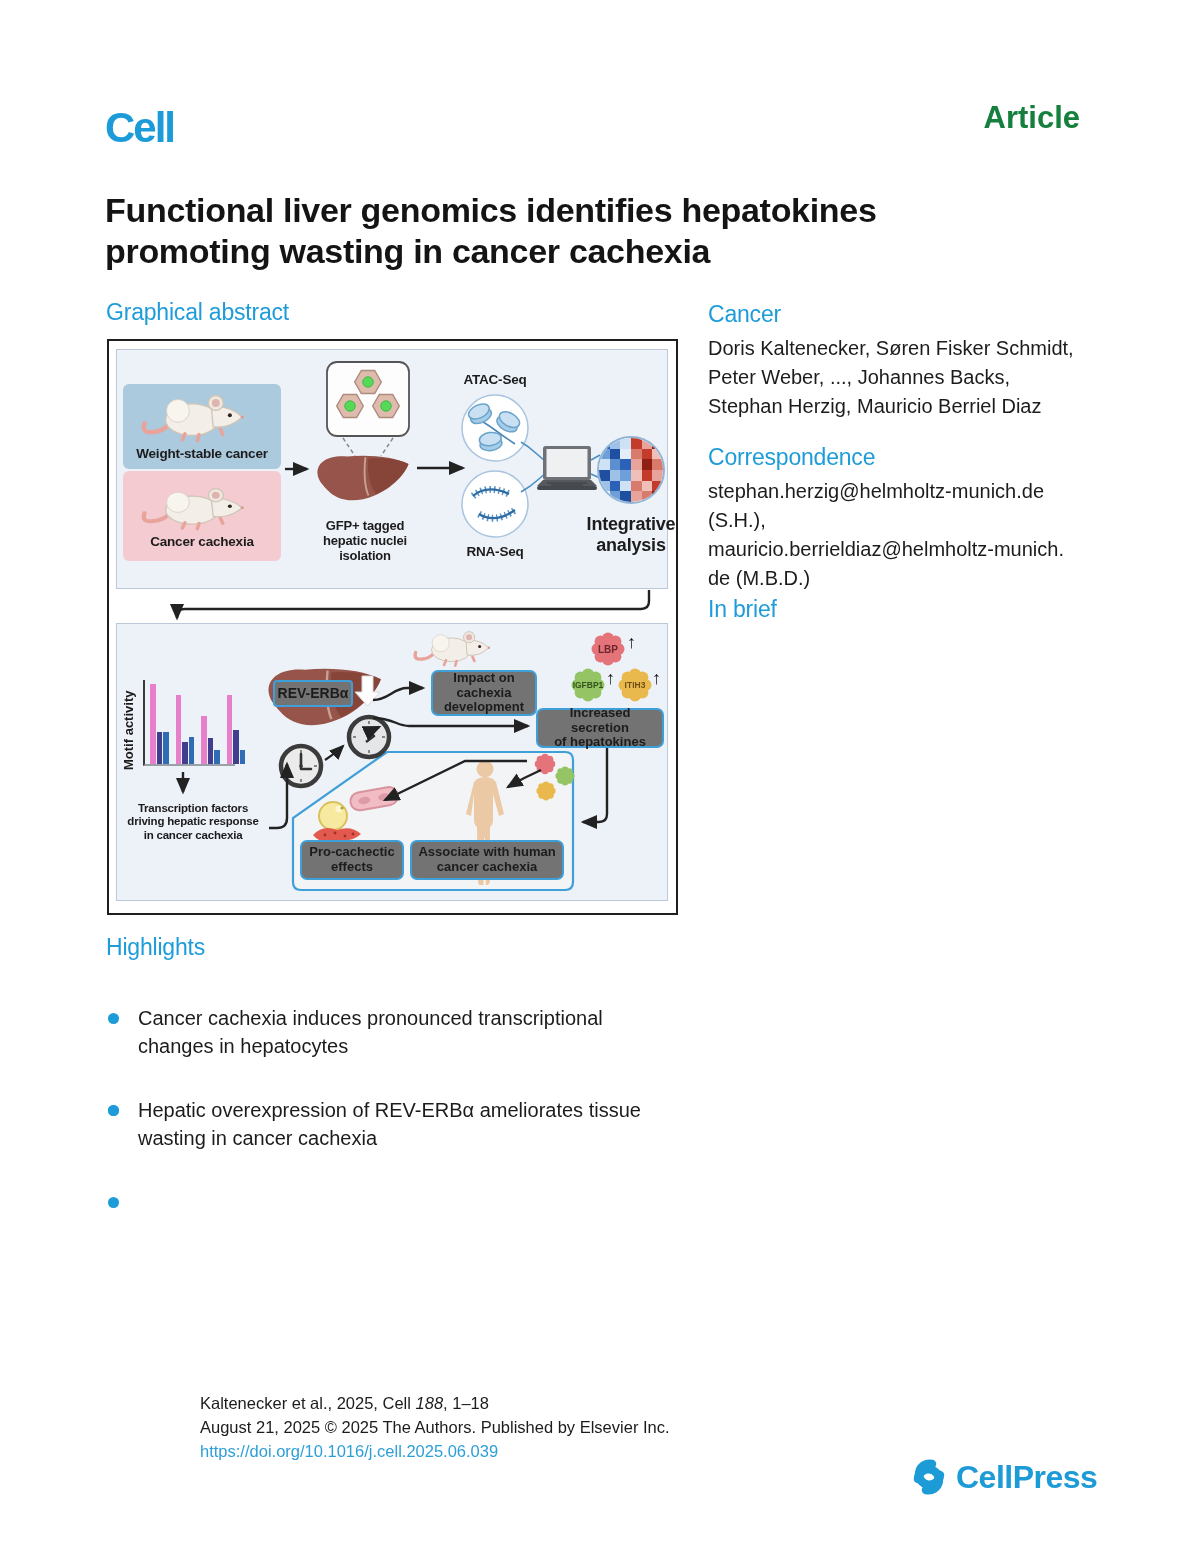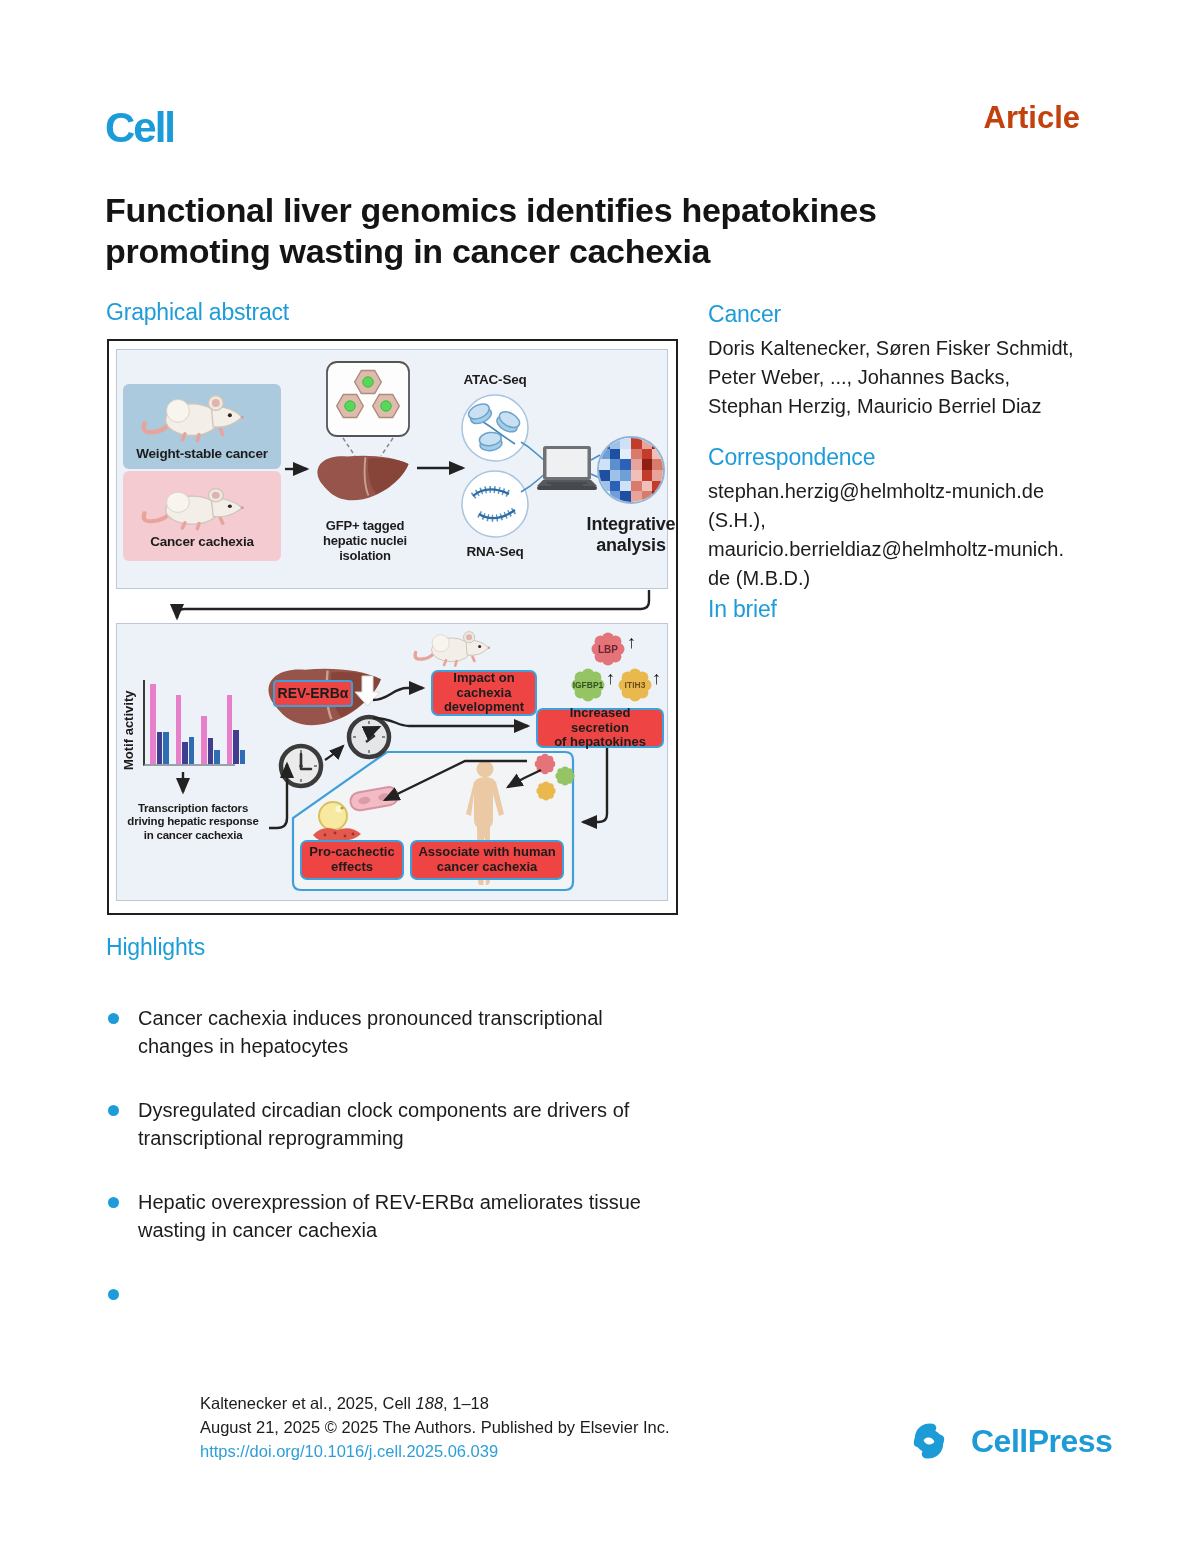--- a/index.html
+++ b/index.html
@@ -1,54 +1,54 @@
 <!DOCTYPE html>
 <html><head>
 <meta charset="utf-8">
 <style>
   * { margin:0; padding:0; box-sizing:border-box; }
   body { background:#ffffff; font-family:"Liberation Sans", sans-serif; }
   .page { position:relative; width:1200px; height:1557px; background:#fff; overflow:hidden; color:#191919; }
 
   .cell-logo { position:absolute; left:105px; top:104px; font-size:42px; font-weight:bold; color:#1b9cd8; letter-spacing:-2px; }
-  .article-label { position:absolute; left:760px; top:100px; width:320px; text-align:right; font-size:31px; font-weight:bold; color:#c2410c; }
+  .article-label { position:absolute; left:760px; top:100px; width:320px; text-align:right; font-size:31px; font-weight:bold; color:#15803d; }
   .page-title { position:absolute; left:105px; top:190px; width:960px; font-size:34px; font-weight:bold; color:#141414; line-height:1.2; letter-spacing:-0.3px; white-space:pre-line; }
 
   .blue-heading { position:absolute; font-size:23px; color:#1e9cd9; letter-spacing:-0.2px; }
   .body-text { position:absolute; font-size:20px; color:#1c1c1c; line-height:29px; white-space:pre-line; }
 
   
   .ga-box { position:absolute; left:107px; top:339px; width:571px; height:576px; border:2.5px solid #1f1f1f; background:#fff; }
   .panel { position:absolute; background:#edf1f8; border:1.5px solid #bcc8da; }
   .panel.top { left:7px; top:8px; width:552px; height:240px; }
   .panel.bottom { left:7px; top:282px; width:552px; height:278px; }
   .panel > svg.draw { position:absolute; left:0; top:0; z-index:2; pointer-events:none; }
   .fig-label { position:absolute; z-index:3; font-weight:bold; color:#1c1c1c; text-align:center; line-height:1.16; white-space:pre-line; letter-spacing:-0.2px; }
-  .fig-box { position:absolute; z-index:3; background:#ef4444; border:2px solid #3f9fd9; border-radius:7px; display:flex; align-items:center; justify-content:center; text-align:center; font-weight:bold; color:#1c1c1c; line-height:1.12; white-space:pre-line; padding:2px; }
+  .fig-box { position:absolute; z-index:3; background:#737373; border:2px solid #3f9fd9; border-radius:7px; display:flex; align-items:center; justify-content:center; text-align:center; font-weight:bold; color:#1c1c1c; line-height:1.12; white-space:pre-line; padding:2px; }
   .mouse-card { position:absolute; z-index:1; border-radius:6px; }
   .connector-svg { position:absolute; left:0; top:0; z-index:4; pointer-events:none; }
 
   .motif-chart { position:absolute; z-index:3; left:26px; top:56px; height:86px; width:92px; display:flex; align-items:flex-end; gap:7px; border-left:2.5px solid #3a3a3a; border-bottom:2.5px solid #9aa0a8; padding:0 2px 0 5px; }
   .bar-group { display:flex; align-items:flex-end; gap:1px; }
   .bar { width:5.5px; }
   .motif-axis-label { position:absolute; z-index:3; left:4px; top:146px; transform-origin:0 0; transform:rotate(-90deg); font-weight:bold; font-size:13px; white-space:nowrap; color:#1c1c1c; }
 
   .heatmap-grid { position:absolute; z-index:3; left:480px; top:86px; width:68px; height:68px; border-radius:50%; overflow:hidden; border:2px solid #8fb4d6; display:grid; grid-template-columns:repeat(6,1fr); background:#fff; }
   .hepatokine { position:absolute; z-index:3; }
   .trend { position:absolute; z-index:3; font-weight:bold; font-size:18px; color:#111; }
 
   
   .highlights-list { position:absolute; left:106px; top:968px; width:620px; }
   .hl-item { position:relative; padding-left:32px; margin-bottom:20px; font-size:20px; line-height:28px; color:#1c1c1c; white-space:pre-line;margin-top:36px; }
   .hl-bullet { position:absolute; left:2px; top:9px; width:11px; height:11px; border-radius:50%; background:#1e9cd9; }
 
   
   .footer { position:absolute; left:200px; top:1391px; font-size:16.5px; line-height:24px; color:#1c1c1c; }
   .doi-link { color:#2d9fd8; }
-  .cellpress { position:absolute; left:908px; top:1418px; display:flex; align-items:center; gap:21px; }
+  .cellpress { position:absolute; left:908px; top:1454px; display:flex; align-items:center; gap:6px; }
   .cellpress-text { font-size:32px; font-weight:bold; color:#1d9bd7; letter-spacing:-0.5px; }
 </style>
 </head>
 <body>
 
 <svg width="0" height="0" style="position:absolute">
   <defs>
     <g id="mouse">
       <path d="M4 40 Q 0 52 14 50 Q 25 49 31 42" fill="none" stroke="#e8a39b" stroke-width="5" stroke-linecap="round"></path>
       <ellipse cx="58" cy="36" rx="30" ry="18" fill="#f3efe8" stroke="#cfc5b8" stroke-width="1.5"></ellipse>
@@ -368,22 +368,21 @@
 (S.H.),
 mauricio.berrieldiaz@helmholtz-munich.
 de (M.B.D.)</div>
 
   <div class="blue-heading" style="left:708px; top:596px;">In brief</div>
 
   <div class="blue-heading" style="left:106px; top:934px;">Highlights</div>
   <div class="highlights-list">
     <div class="hl-item"><span class="hl-bullet"></span><span>Cancer cachexia induces pronounced transcriptional
 changes in hepatocytes</span></div>
-    <div class="hl-item"><span class="hl-bullet"></span><span>Dysregulated circadian clock components are drivers of
-transcriptional reprogramming</span></div>
+    <div class="hl-item"><span class="hl-bullet"></span></div>
     <div class="hl-item"><span class="hl-bullet"></span><span>Hepatic overexpression of REV-ERBα ameliorates tissue
 wasting in cancer cachexia</span></div>
     <div class="hl-item"><span class="hl-bullet"></span></div>
   </div>
 
   <div class="footer">
     <div><span>Kaltenecker et al., 2025, Cell </span><span style="font-style:italic">188</span><span>, 1–18</span></div>
     <div>August 21, 2025 © 2025 The Authors. Published by Elsevier Inc.</div>
     <div class="doi-link">https://doi.org/10.1016/j.cell.2025.06.039</div>
   </div>

